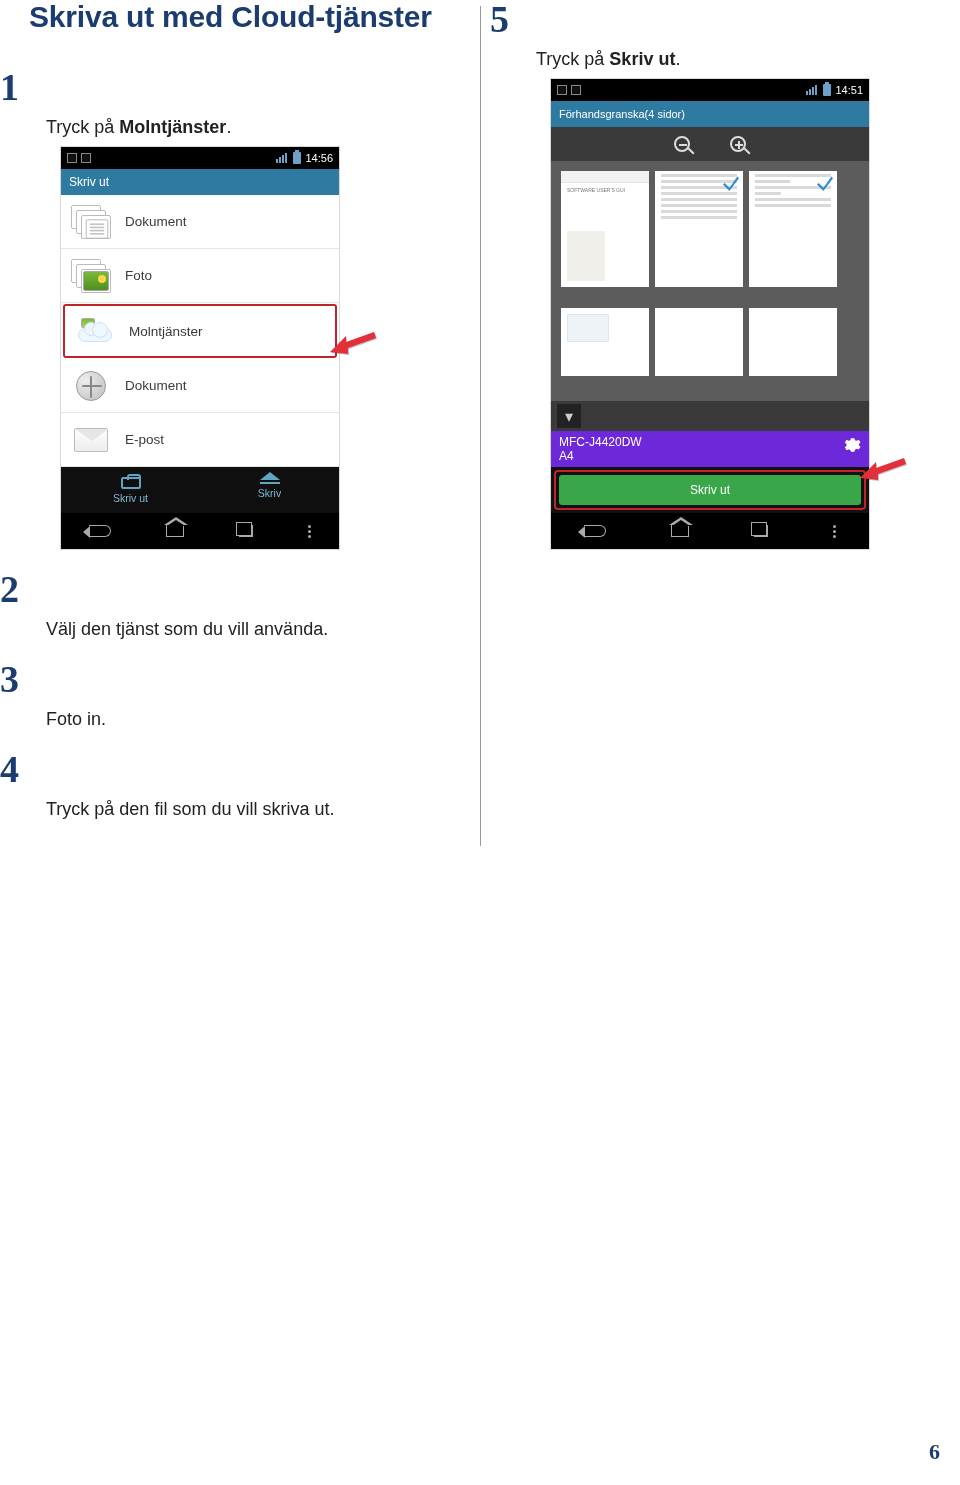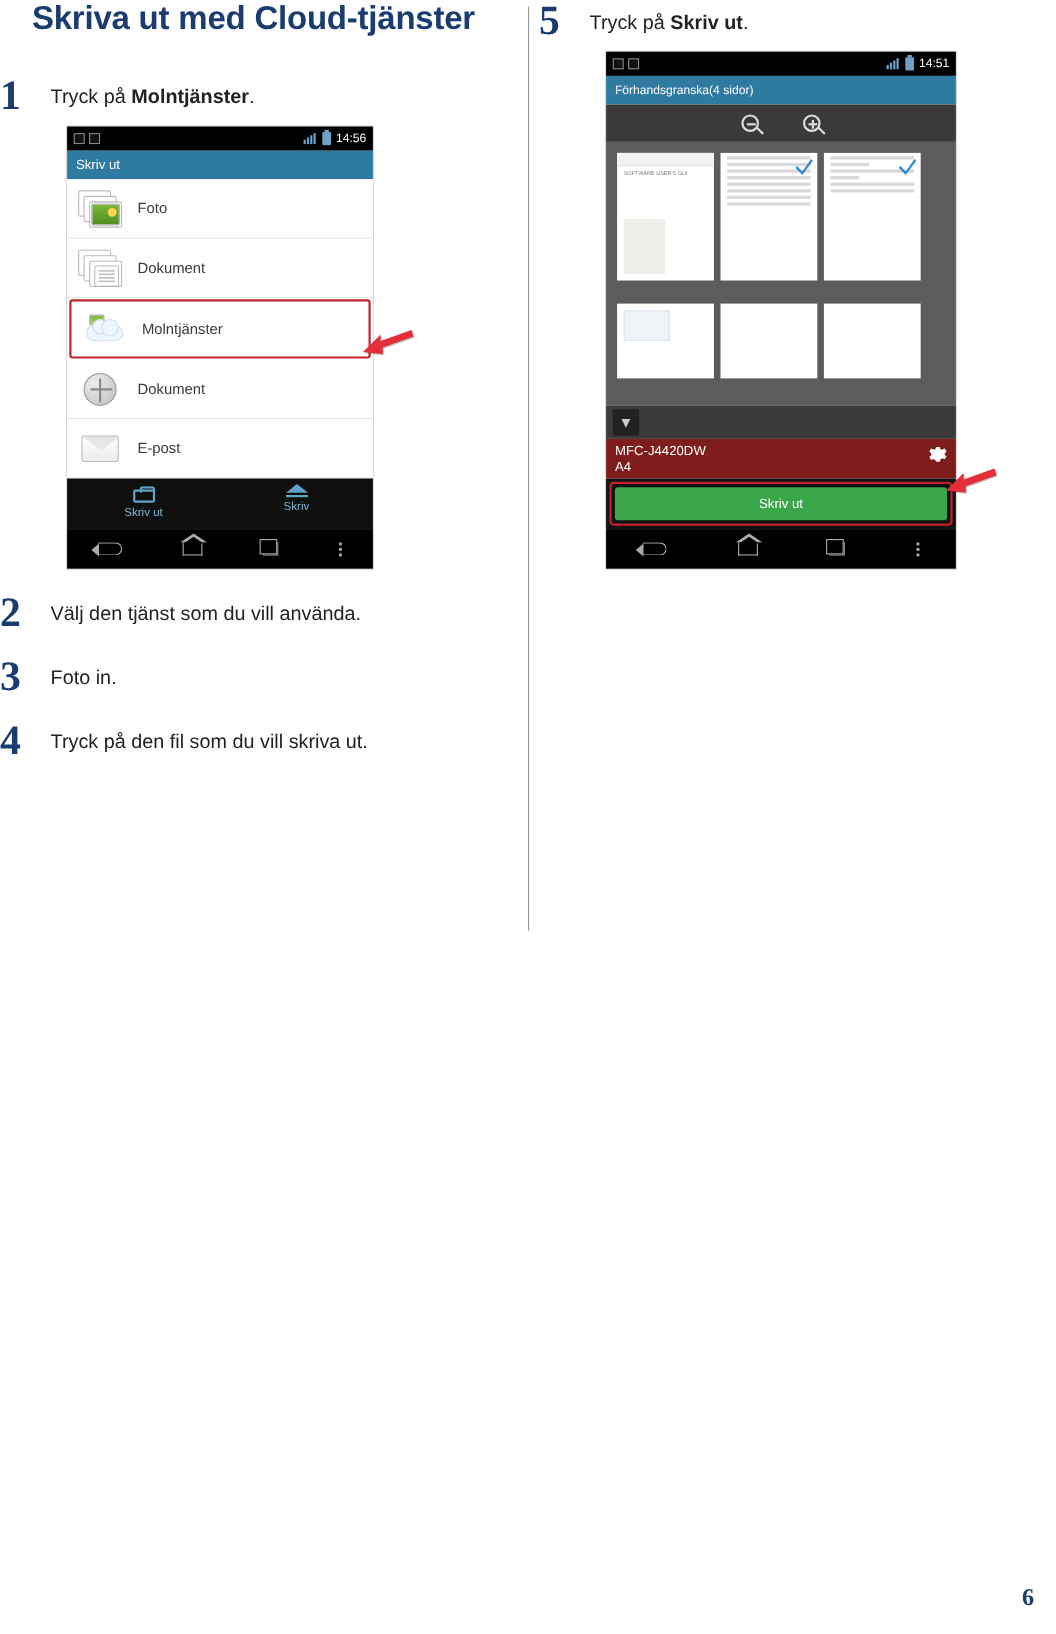--- a/index.html
+++ b/index.html
@@ -36,21 +36,21 @@
   }
   .step { display: flex; align-items: flex-start; margin: 0 0 6px 0; }
   .step-num {
     font-family: "Times New Roman", Times, serif;
     font-size: 38px;
     font-weight: bold;
     color: #1b3c70;
     width: 46px;
     line-height: 1;
   }
-  .step-text { font-size: 18px; padding-top: 10px; }
+  .step-text { font-size: 18px; padding-top: 10px; margin-top: 39px; }
   .step-text b { font-weight: bold; }
   .page-num {
     position: absolute;
     right: 20px;
     bottom: 20px;
     font-family: "Times New Roman", Times, serif;
     font-weight: bold;
     font-size: 22px;
     color: #1b3c70;
   }
@@ -152,21 +152,21 @@
   .magglass .plus{position:absolute;left:3px;top:6px;width:8px;height:2px;background:#ddd;}
   .magglass .plus::after{content:"";position:absolute;left:3px;top:-3px;width:2px;height:8px;background:#ddd;}
   .preview-area{background:#5c5c5c;min-height:240px;padding:10px;display:flex;flex-wrap:wrap;gap:6px;}
   .pg{width:88px;height:116px;background:#fff;position:relative;font-size:5px;}
   .pg .chk{position:absolute;right:4px;top:4px;width:16px;height:16px;background:#2f8ccf;clip-path:polygon(10% 50%,0 60%,40% 100%,100% 20%,90% 10%,40% 80%);}
   .pg .brandbar{height:12px;background:#f2f2f2;border-bottom:1px solid #e2e2e2;}
   .pg .line{height:3px;margin:3px 6px;background:#d9d9d9;}
   .half{width:88px;height:68px;background:#fff;}
   .more-strip{height:30px;background:#3a3a3a;display:flex;align-items:center;}
   .more-arr{width:24px;height:24px;background:#222;margin-left:6px;display:flex;align-items:center;justify-content:center;color:#ccc;}
-  .printerbar{background:#7f1d1d;color:#fff;padding:4px 8px;font-size:12px;display:flex;align-items:flex-start;justify-content:space-between;}
+  .printerbar{background:#6d28d9;color:#fff;padding:4px 8px;font-size:12px;display:flex;align-items:flex-start;justify-content:space-between;}
   .gear{width:20px;height:20px;color:#fff;}
   .gear svg{width:20px;height:20px;fill:#fff;}
   .printbtn-frame{padding:3px;background:#111;border:2px solid #c0232b;border-radius:4px;}
   .printbtn{height:30px;background:#39a64a;border-radius:3px;display:flex;align-items:center;justify-content:center;color:#fff;font-size:12px;}
   .arrow-shape{ width:46px; height:24px; position:absolute; }
   .arrow-shape svg{ width:46px;height:30px; filter: drop-shadow(1px 1px 0 rgba(0,0,0,.25)); }
   .s2-wrap{position:relative;}
   .shot1-wrap{position:relative;}
   .arr-left-shot1{position:absolute; left:330px; top:182px;}
   .shot2-arrow{position:absolute; left:370px; top:376px;}
@@ -208,37 +208,37 @@
       <div class="appbar">
         <span>Skriv ut</span>
       </div>
       <div class="list">
         <div class="row">
           <div class="ico">
             <div class="stack">
                   <div class="paper p1"></div>
                   <div class="paper p2"></div>
                   <div class="paper p3">
-                    <div class="sun" style="margin:1px;"></div>
+                    <div class="docicon" style="transform:scale(.8);margin:1px;"></div>
                   </div>
                 </div>
           </div>
-          <div class="lbl">Foto</div>
+          <div class="lbl">Dokument</div>
         </div>
         <div class="row">
           <div class="ico">
             <div class="stack">
                   <div class="paper p1"></div>
                   <div class="paper p2"></div>
                   <div class="paper p3">
-                    <div class="docicon" style="transform:scale(.8);margin:1px;"></div>
+                    <div class="sun" style="margin:1px;"></div>
                   </div>
                 </div>
           </div>
-          <div class="lbl">Dokument</div>
+          <div class="lbl">Foto</div>
         </div>
         <div class="row hi">
           <div class="ico">
             <div class="cloud">
                   <div class="pic"></div>
                   <div class="c1"></div>
                   <div class="c2"></div>
                   <div class="c3"></div>
                 </div>
           </div>

